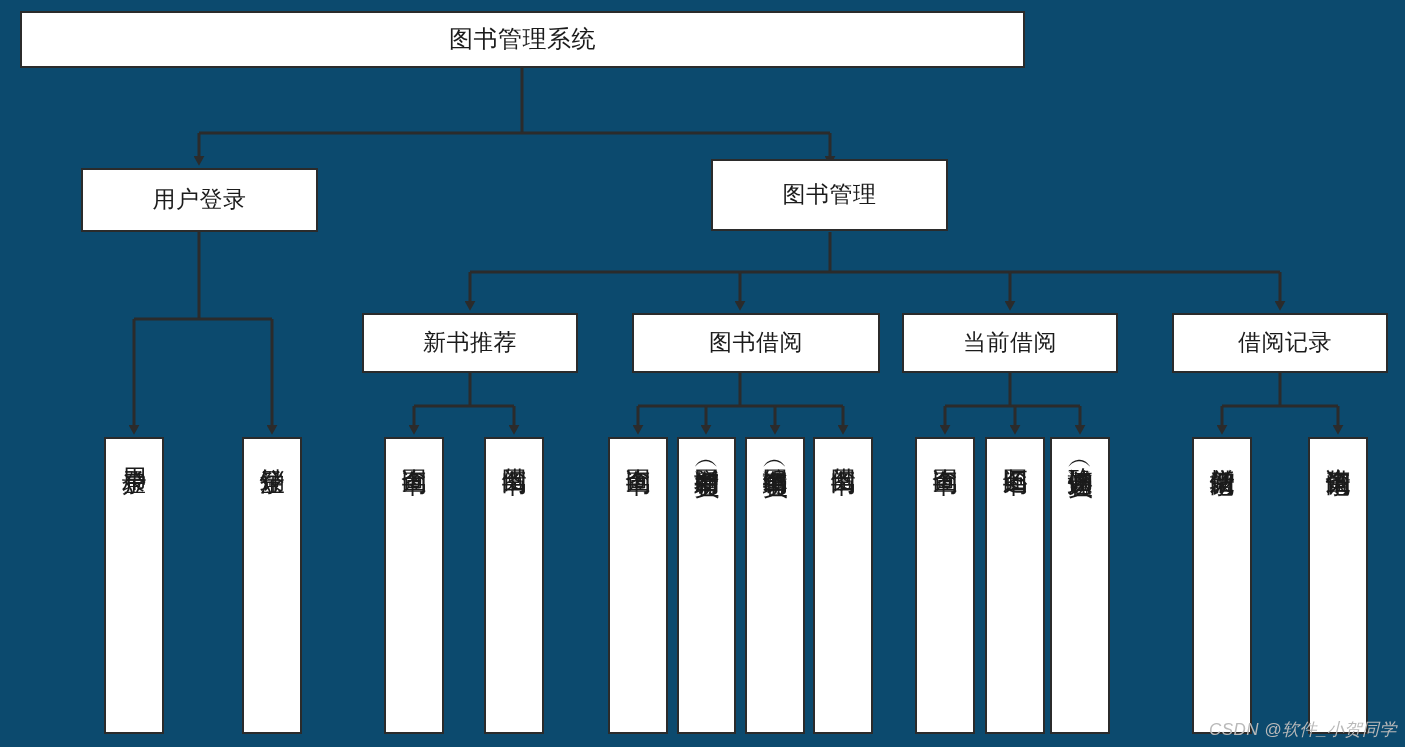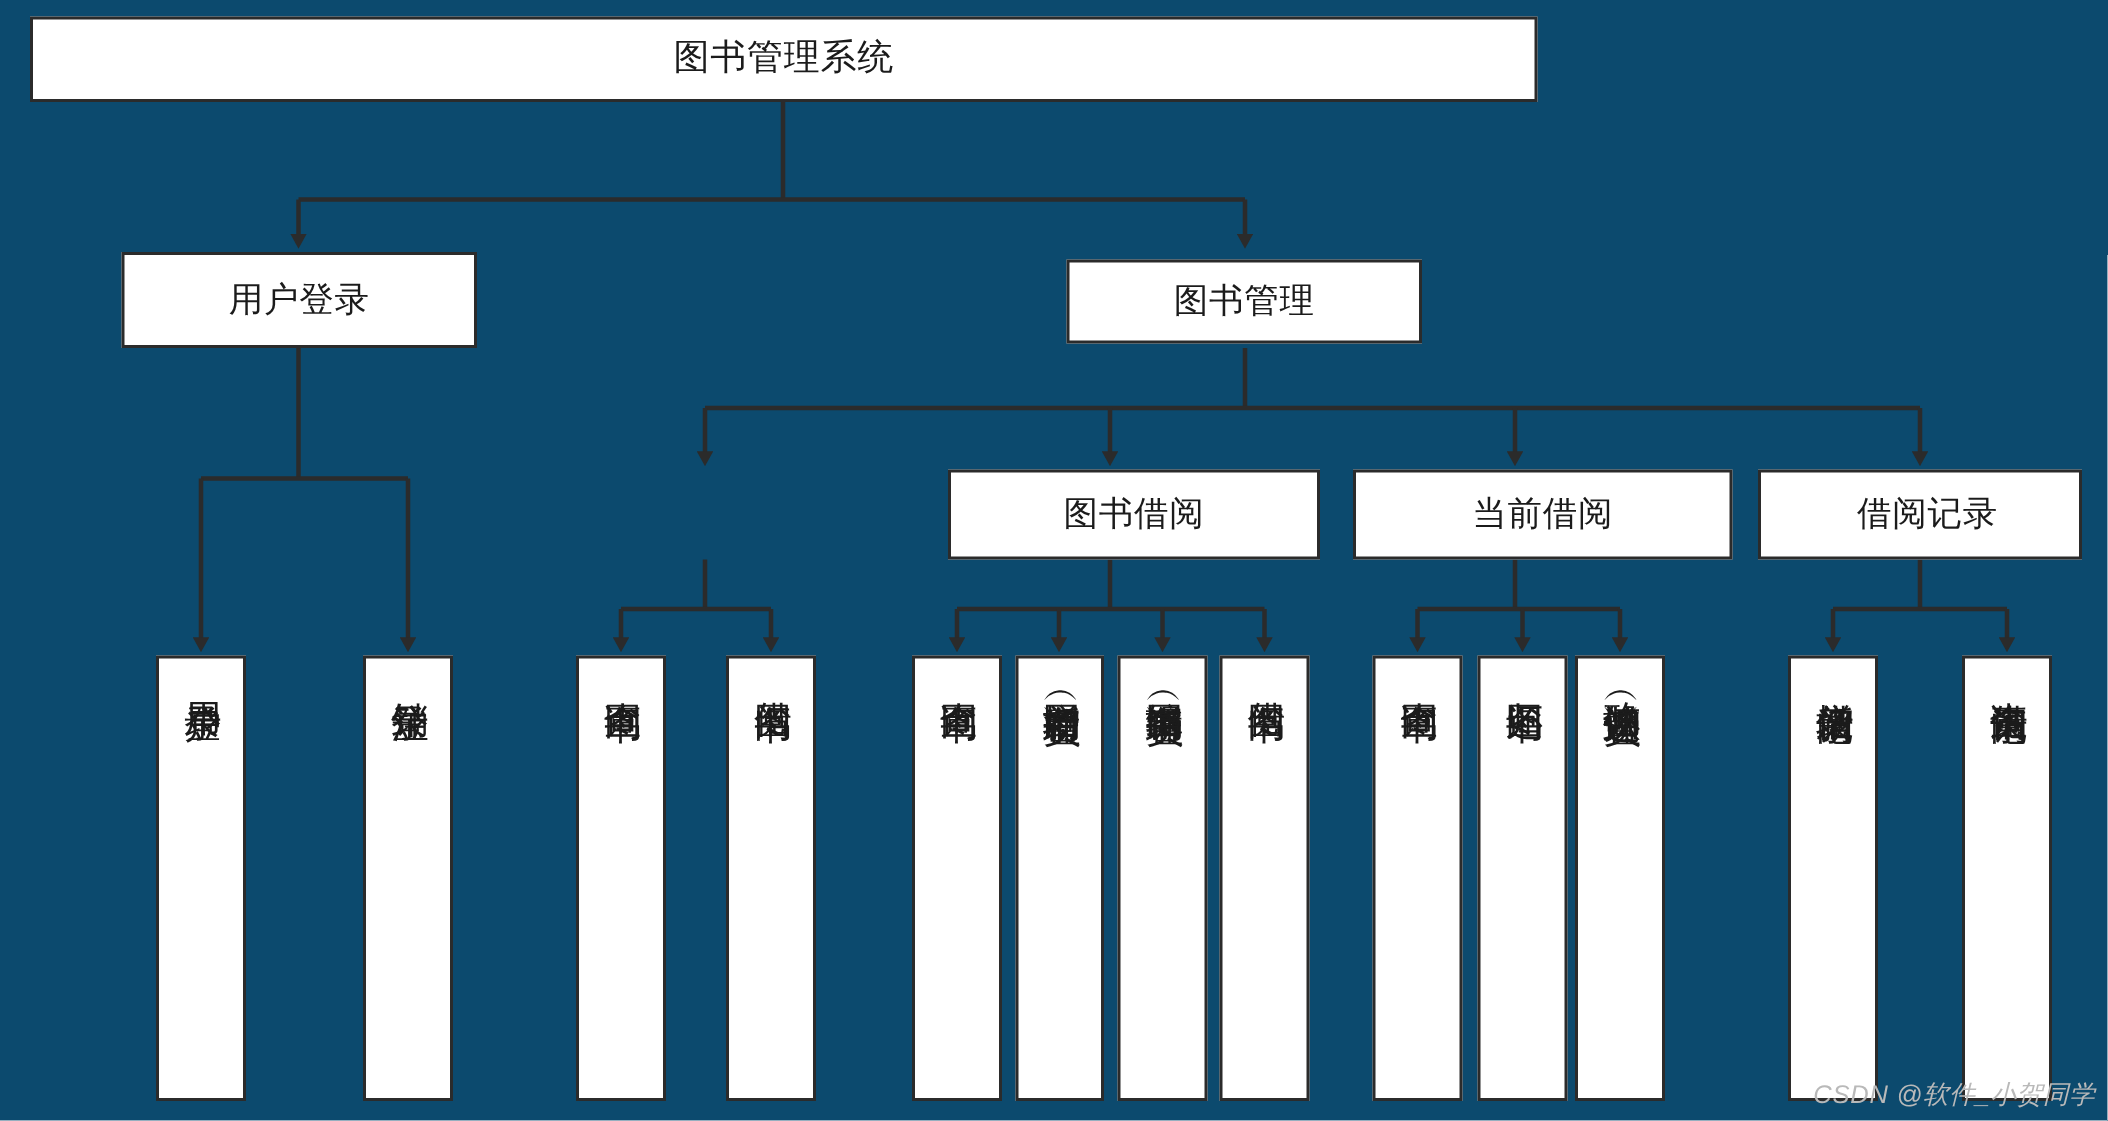--- a/index.html
+++ b/index.html
@@ -132,28 +132,31 @@
     </g>
   </svg>
 
   <div class="node h root" style="left:20px; top:11px; width:1005px; height:57px;">
     <span class="label">图书管理系统</span>
   </div>
 
   <div class="node h" style="left:81px; top:168px; width:237px; height:64px;">
     <span class="label">用户登录</span>
   </div>
-  <div class="node h" style="left:711px; top:173px; width:237px; height:56px;">
+  <div class="node h" style="left:711px; top:159px; width:237px; height:72px;">
     <span class="label">图书管理</span>
   </div>
 
+  <div class="node h" style="left:362px; top:313px; width:216px; height:60px;">
+    <span class="label">新书推荐</span>
+  </div>
   <div class="node h" style="left:632px; top:313px; width:248px; height:60px;">
     <span class="label">图书借阅</span>
   </div>
-  <div class="node h" style="left:902px; top:313px; width:253px; height:60px;justify-content:center;">
+  <div class="node h" style="left:902px; top:313px; width:216px; height:60px;justify-content:center;">
     <span class="label">当前借阅</span>
   </div>
   <div class="node h" style="left:1172px; top:313px; width:216px; height:60px;padding-left:10px;">
     <span class="label">借阅记录</span>
   </div>
 
   <div class="node v" style="left:104px; top:437px; width:60px; height:297px;">
     <span class="label">用户登录</span>
   </div>
   <div class="node v" style="left:242px; top:437px; width:60px; height:297px;">

